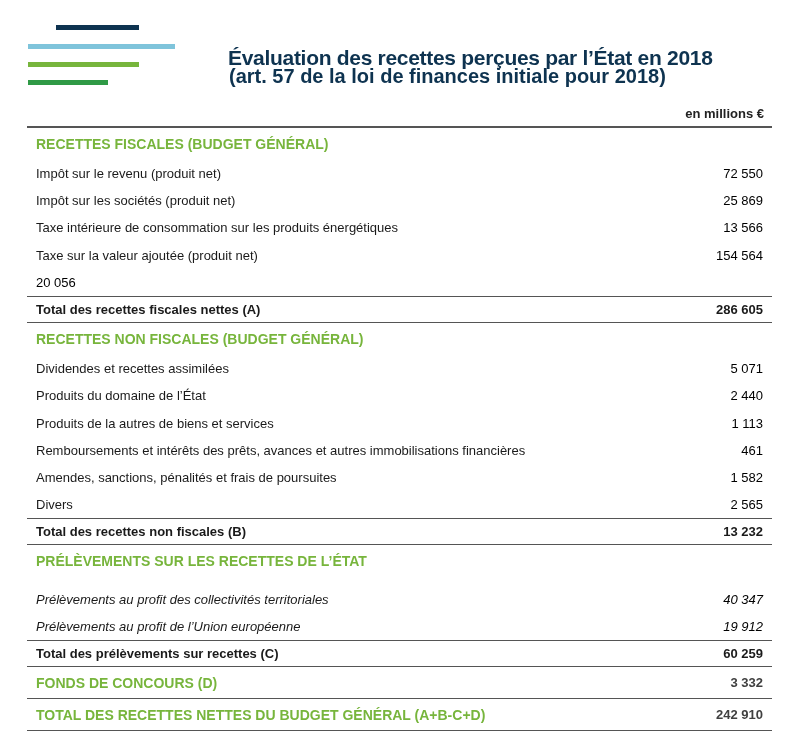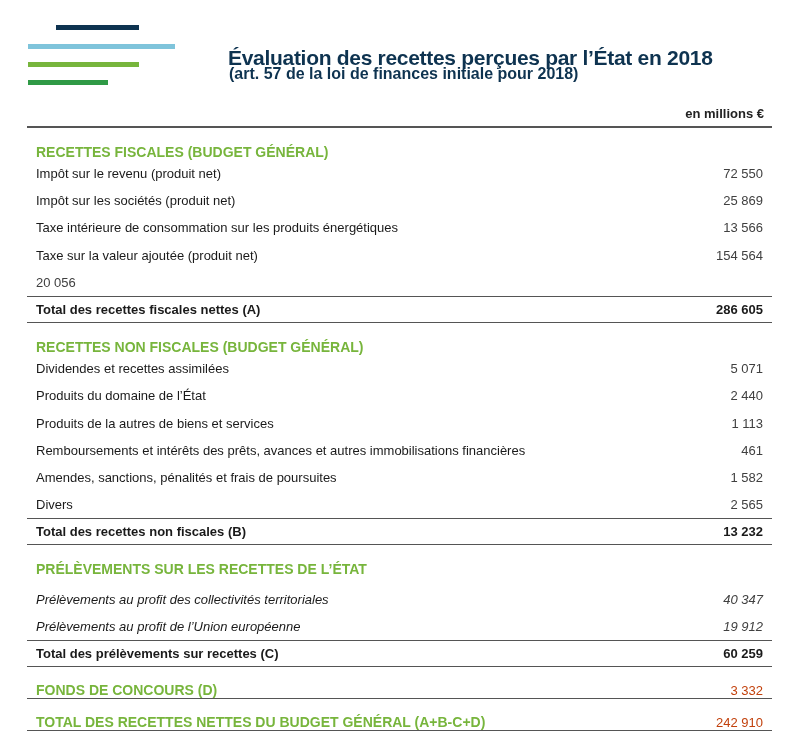--- a/index.html
+++ b/index.html
@@ -7,36 +7,36 @@
     body { font-family: "Liberation Sans", sans-serif; color: #1a1a1a; position: relative; }
 
     .logo { position: absolute; left: 0; top: 0; width: 200px; height: 100px; }
     .logo .bar { position: absolute; height: 5px; }
     .logo .b1 { left: 56px; top: 25px; width: 83px; background: #0e3350; }
     .logo .b2 { left: 28px; top: 44px; width: 147px; background: #7fc4db; }
     .logo .b3 { left: 28px; top: 62px; width: 111px; background: #77b53c; }
     .logo .b4 { left: 28px; top: 80px; width: 80px; background: #2f9a46; }
 
     .title { position: absolute; left: 228px; top: 46px; font-size: 21px; font-weight: bold; color: #0e3350; letter-spacing: -0.3px; white-space: nowrap; }
-    .subtitle { position: absolute; left: 229px; top: 65px; font-size: 16px; font-weight: bold; color: #0e3350; white-space: nowrap; }
+    .subtitle { position: absolute; left: 229px; top: 65px; font-size: 20px; font-weight: bold; color: #0e3350; white-space: nowrap; }
     .unit { position: absolute; right: 36px; top: 106px; font-size: 13px; color: #222; white-space: nowrap; font-weight: bold; }
 
     .table { position: absolute; left: 27px; top: 126px; width: 745px; border-top: 2px solid #555; }
     .row { position: relative; height: 27.2px; display: flex; align-items: center; justify-content: space-between; padding: 0 9px 0 9px; font-size: 13px; }
     .row .lbl { white-space: nowrap; }
     .row .val { white-space: nowrap; text-align: right; }
-    .row.section { color: #77b53c; font-weight: bold; font-size: 14px; height: 32px; align-items: flex-end; }
+    .row.section { color: #77b53c; font-weight: bold; font-size: 14px; height: 32px; }
     .row.section .val { font-size: 13px; }
-    .row.item .val { color: #404040; }
+    .row.item .val { color: #000000; }
     .row.item.italic .lbl, .row.item.italic .val { font-style: italic; }
     .row.total { font-weight: bold; border-top: 1.5px solid #555; border-bottom: 1.5px solid #555; gap: 24px; }
     .row.total + .row { }
     .row.bordered-bottom { border-bottom: 1.5px solid #555; }
     .row.green-bold .val { color: #77b53c; font-weight: bold; }
-    .row.dark-val .val { color: #c2410c; font-weight: normal; }
+    .row.dark-val .val { color: #404040; font-weight: bold; }
     .spacer { height: 8px; }
   </style>
 </head>
 <body>
 
 <div class="logo">
   <div class="bar b1"></div>
   <div class="bar b2"></div>
   <div class="bar b3"></div>
   <div class="bar b4"></div>

